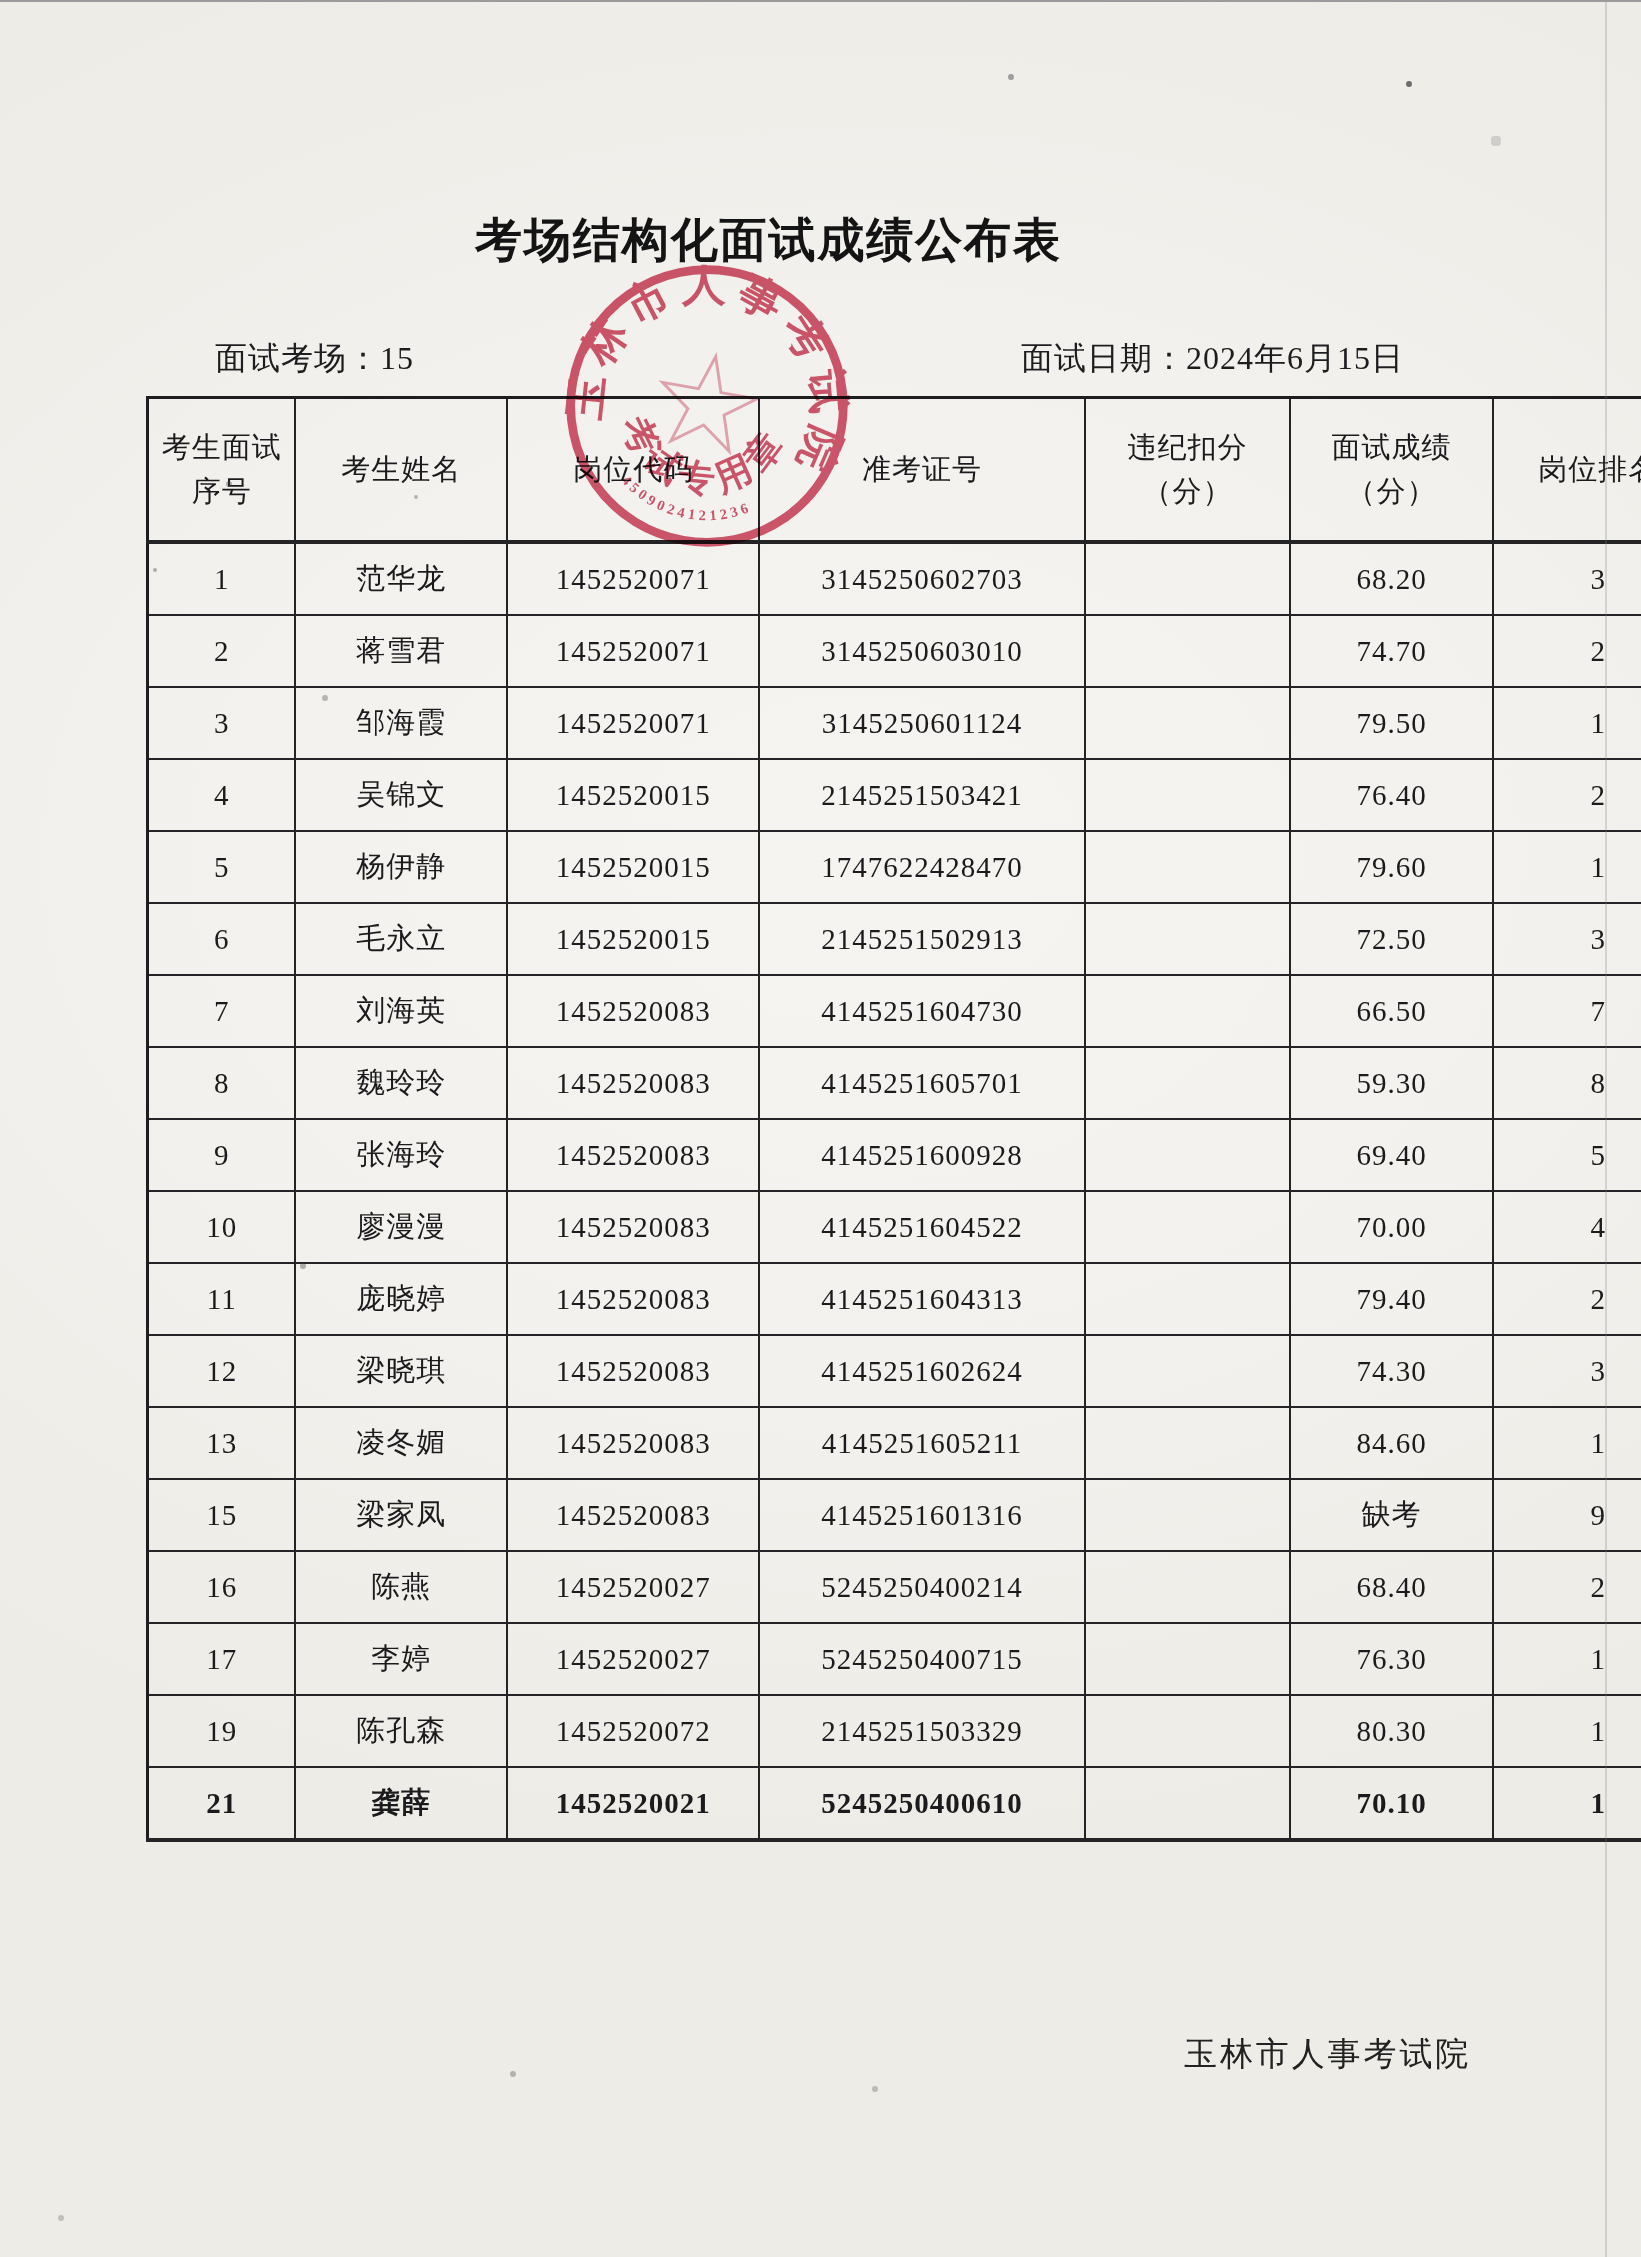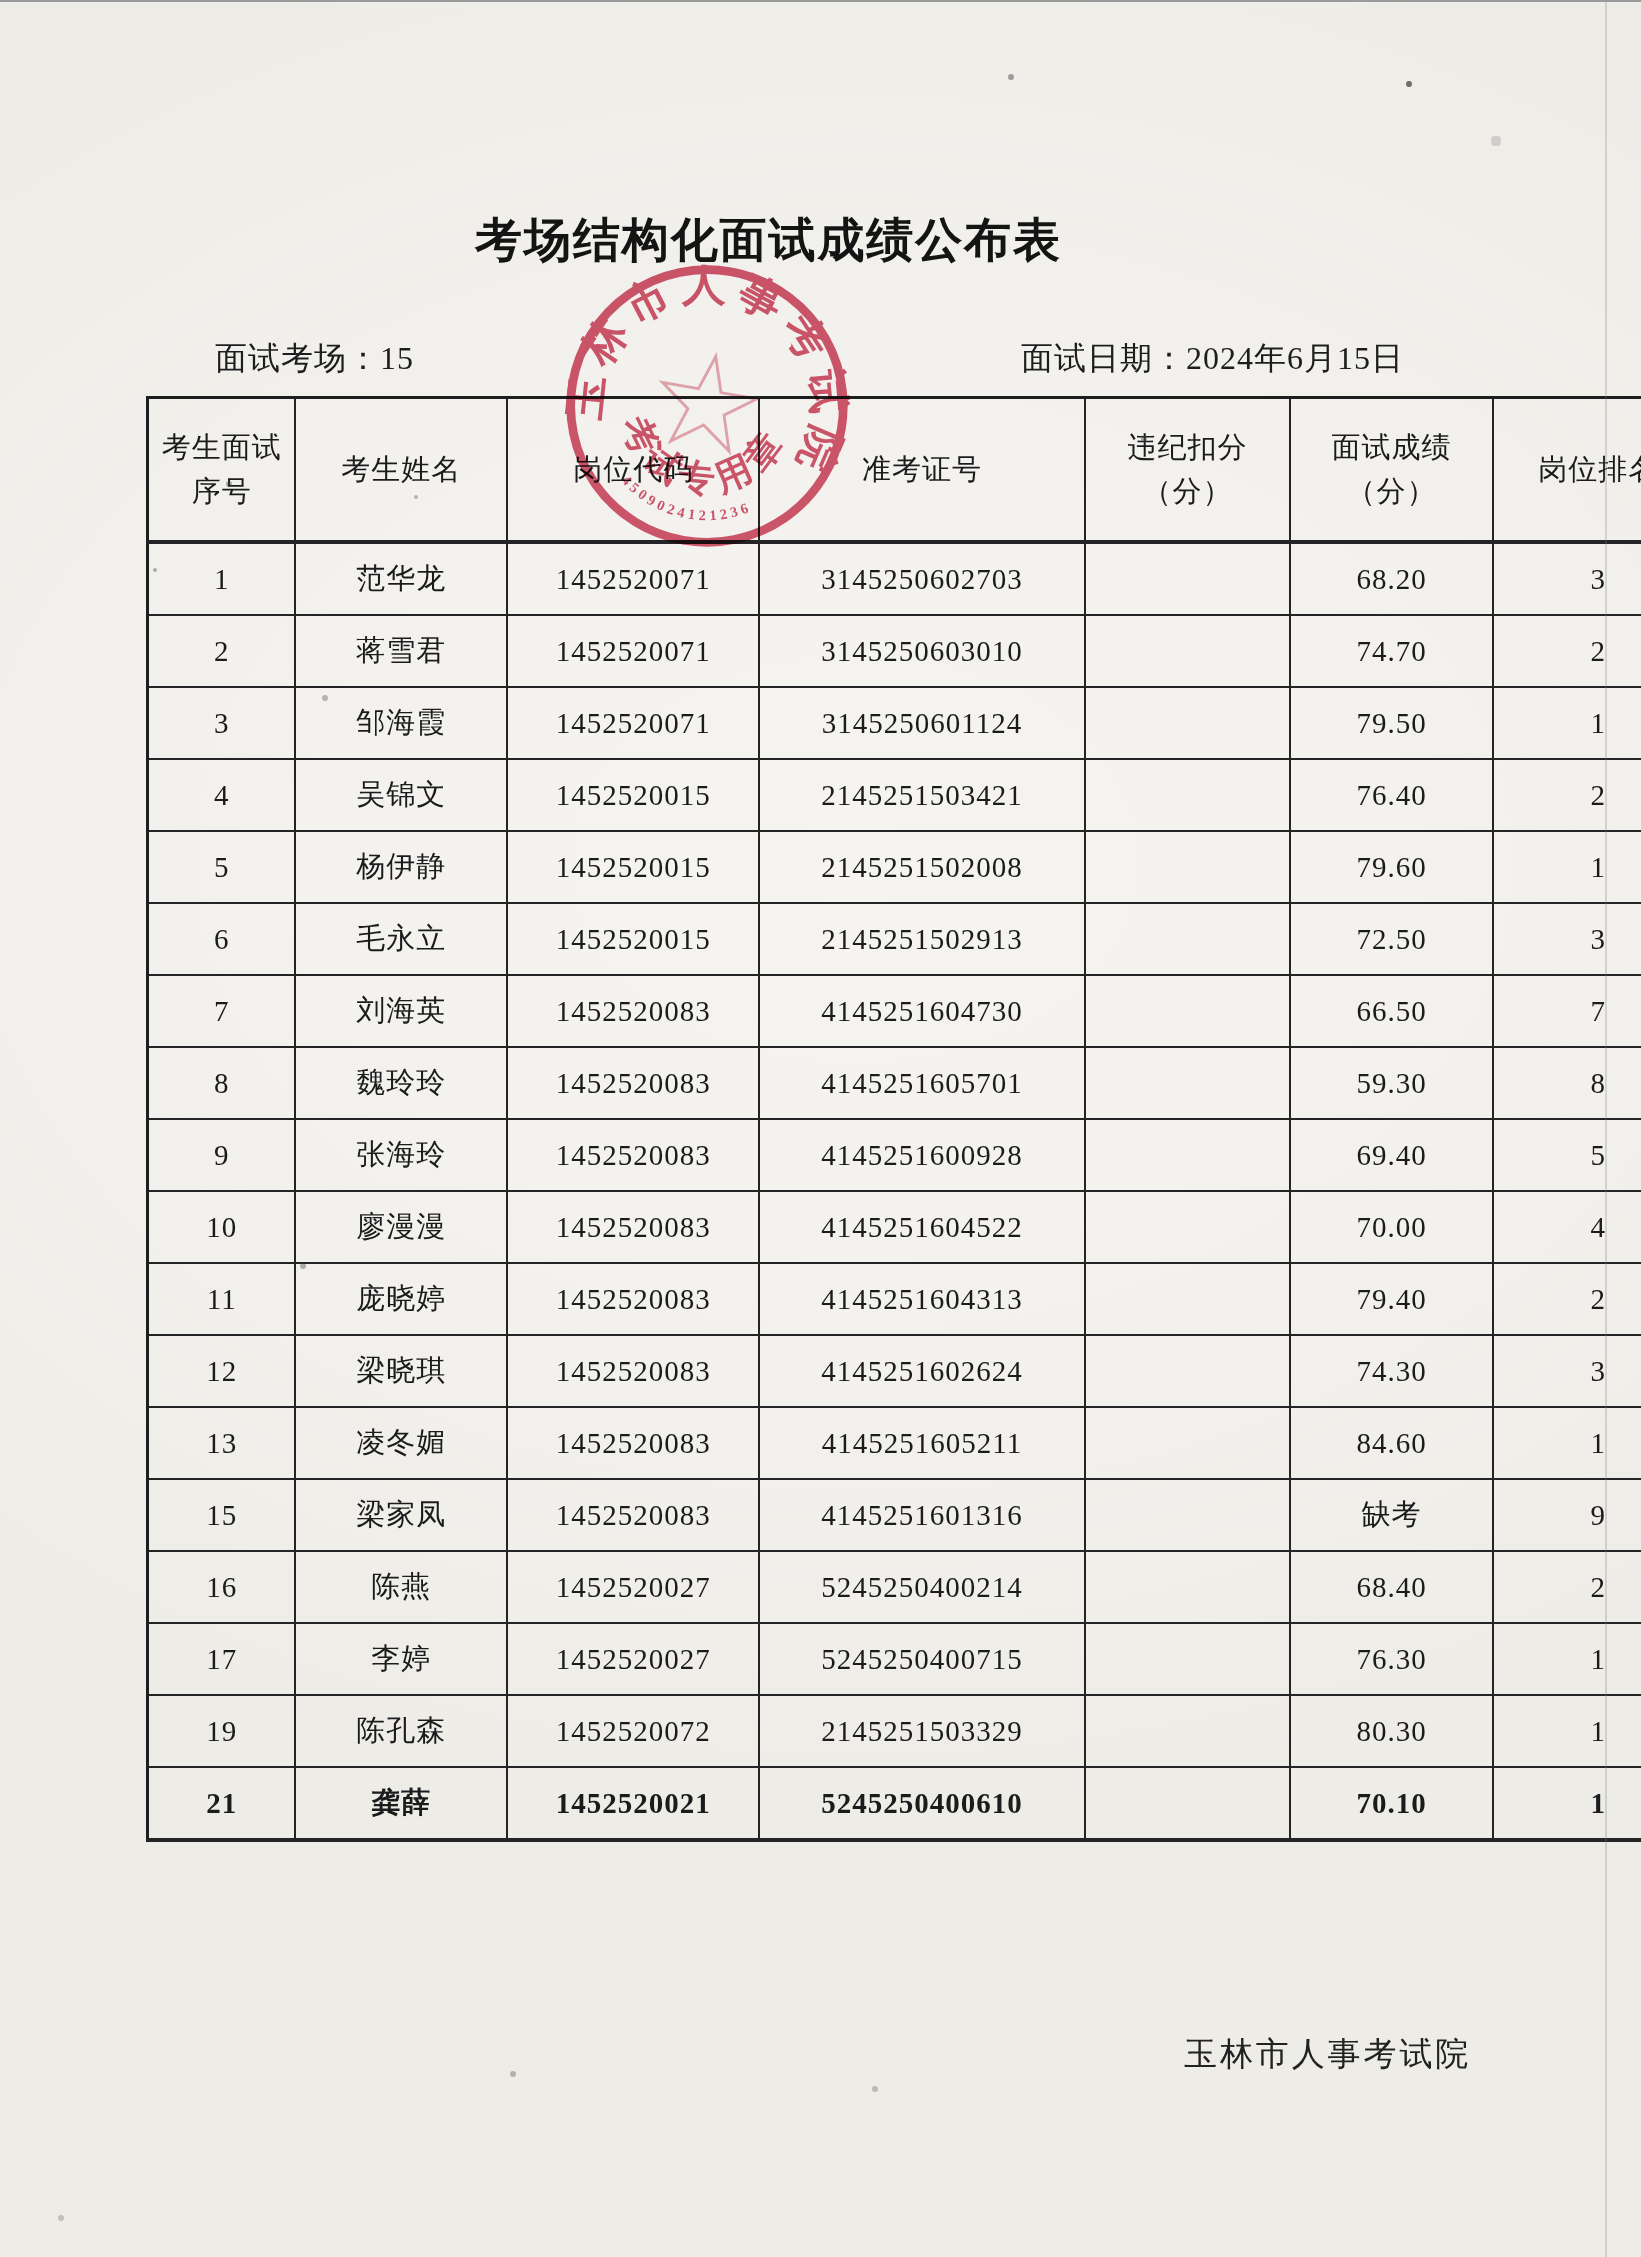--- a/index.html
+++ b/index.html
@@ -150,21 +150,21 @@
     <td class="c-code">1452520015</td>
     <td class="c-ticket">2145251503421</td>
     <td class="c-deduction"></td>
     <td class="c-score">76.40</td>
     <td class="c-rank">2</td>
   </tr>
         <tr>
     <td class="c-seq">5</td>
     <td class="c-name">杨伊静</td>
     <td class="c-code">1452520015</td>
-    <td class="c-ticket">2145251502008</td>
+    <td class="c-ticket">1747622428470</td>
     <td class="c-deduction"></td>
     <td class="c-score">79.60</td>
     <td class="c-rank">1</td>
   </tr>
         <tr>
     <td class="c-seq">6</td>
     <td class="c-name">毛永立</td>
     <td class="c-code">1452520015</td>
     <td class="c-ticket">2145251502913</td>
     <td class="c-deduction"></td>

